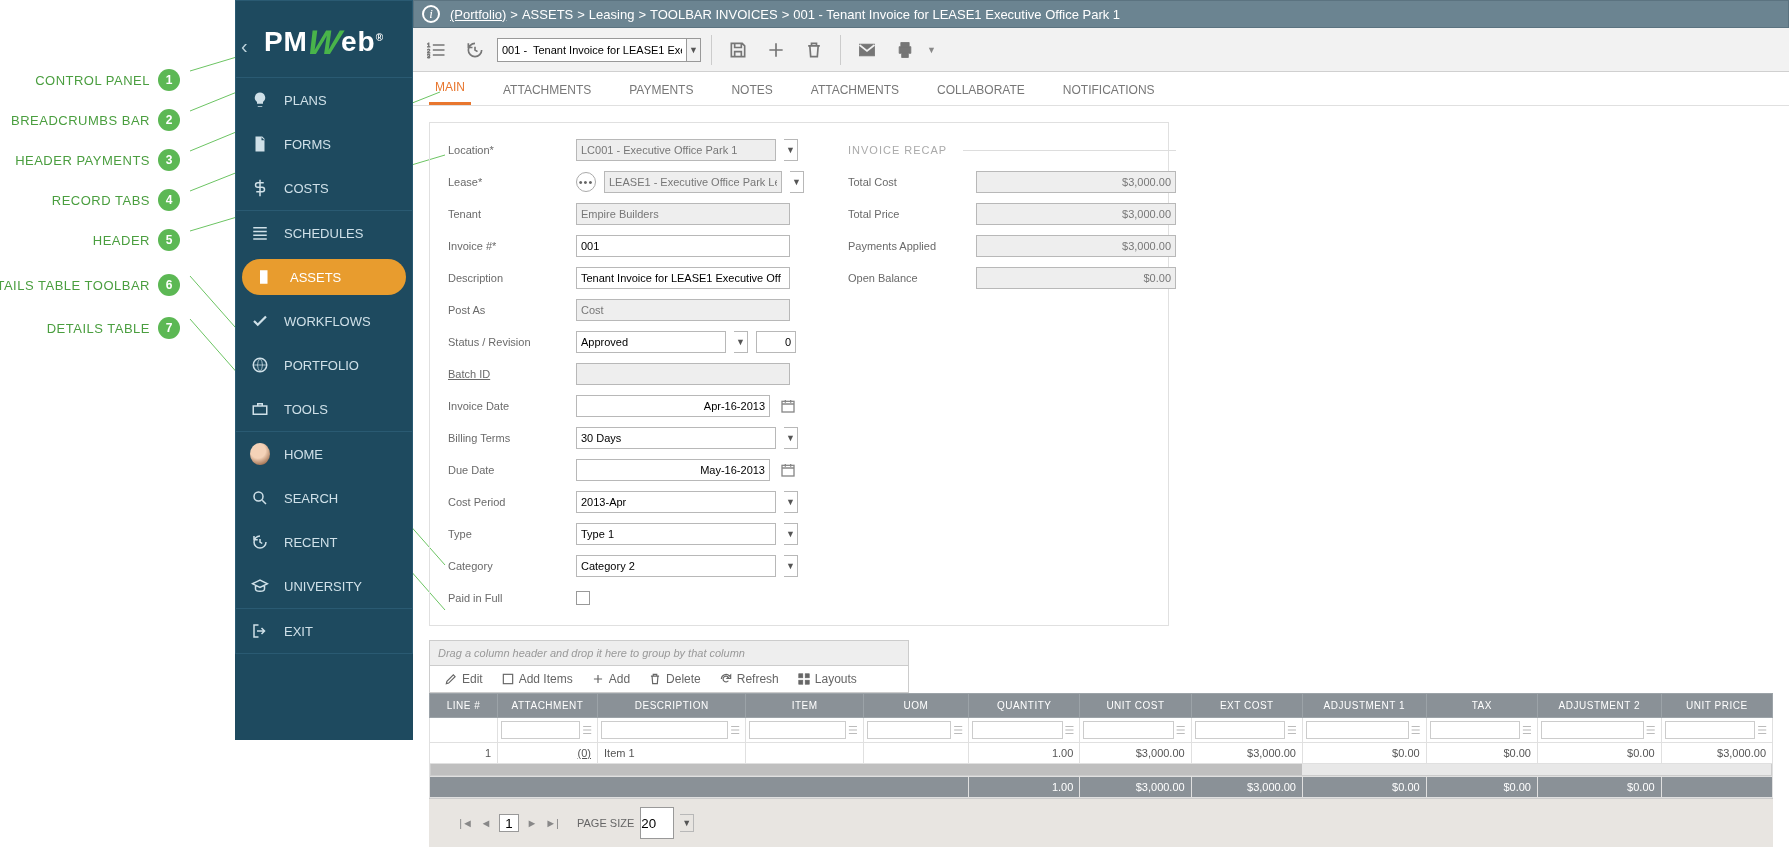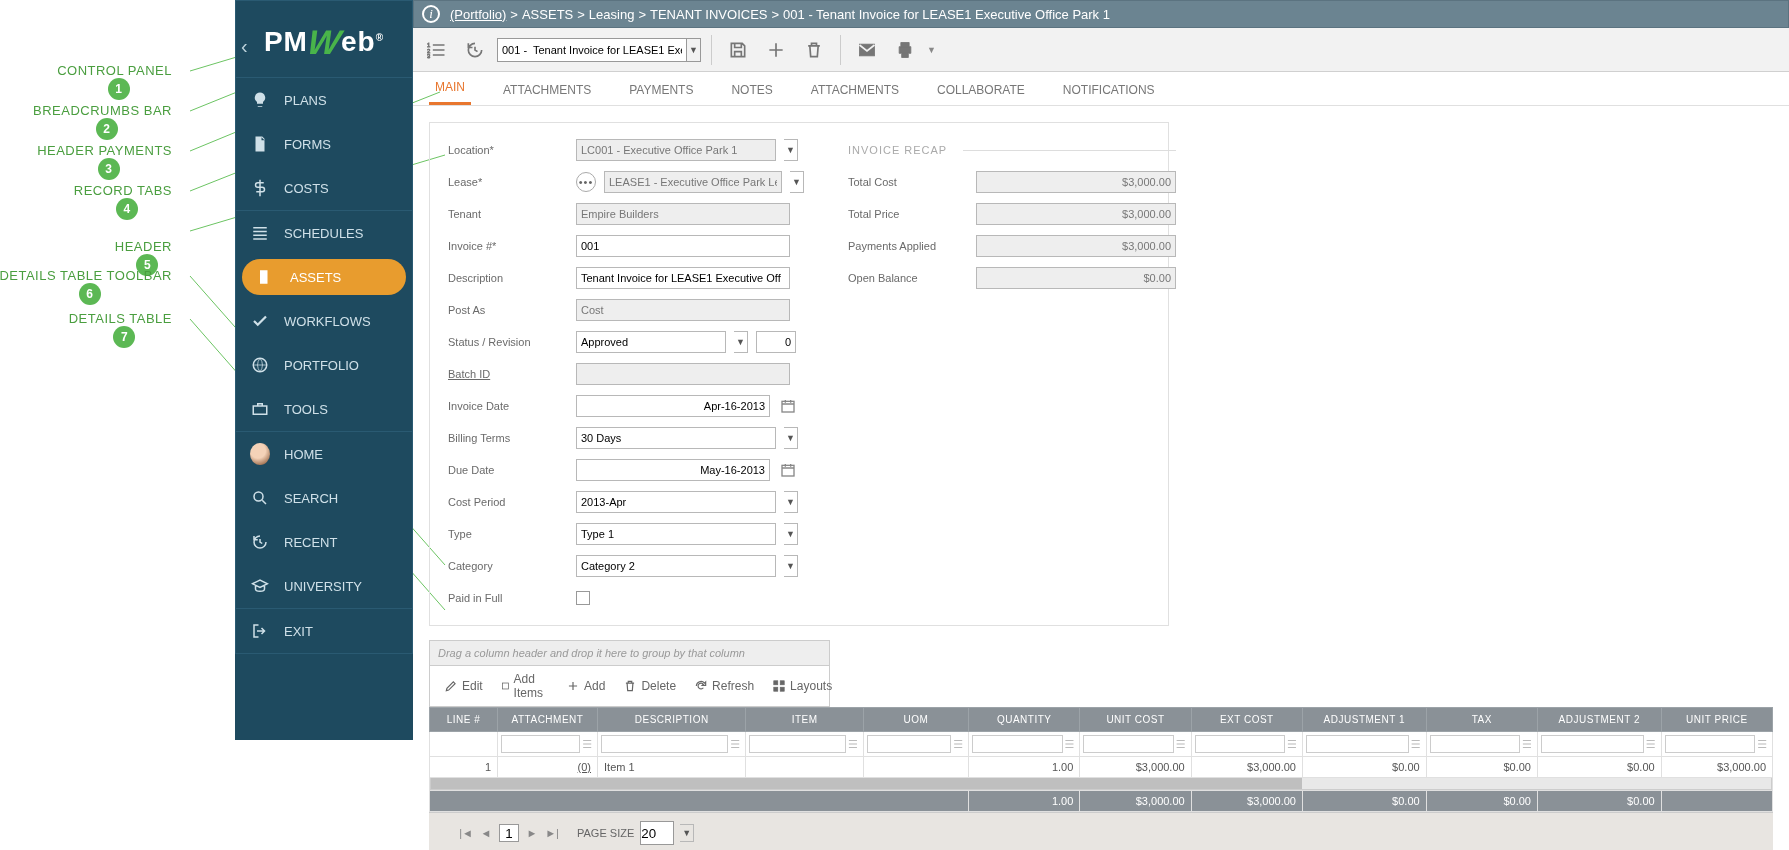--- a/index.html
+++ b/index.html
@@ -1,20 +1,20 @@
 <!DOCTYPE html>
 <html><head>
 <meta charset="utf-8">
 <style>
 * { box-sizing: border-box; margin: 0; padding: 0; font-family: Arial, Helvetica, sans-serif; }
 body { background: #fff; font-size: 12px; color: #555; position: relative; min-width: 1789px; height: 850px; }
 
 
 .annotations { position: absolute; left: 0; top: 0; width: 235px; }
-.ann-row { display: flex; align-items: center; justify-content: flex-end; height: 40px; position: absolute; right: 55px; flex-direction: column; }
+.ann-row { display: flex; align-items: center; justify-content: flex-end; height: 40px; position: absolute; right: 55px; }
 .ann-label { color: #4a9e3f; font-size: 13px; letter-spacing: 0.5px; margin-right: 8px; white-space: nowrap; }
 .ann-badge { width: 22px; height: 22px; border-radius: 50%; background: #5cb854; color: #fff; display: flex; align-items: center; justify-content: center; font-size: 12px; font-weight: bold; }
 
 
 .sidebar { position: absolute; left: 235px; top: 0; width: 178px; height: 740px; background: #1e4a5f; color: #e0ebf0; }
 .logo { height: 78px; display: flex; align-items: center; justify-content: center; border: 1px solid #2a5a72; }
 .logo-back { position:absolute; left:6px; top:35px; color:#bcd2db; font-size:20px; }
 .logo-text { font-size: 28px; color: #fff; font-weight: bold; letter-spacing: 1px; }
 .logo-text .w { color: #49b44a; font-style: italic; font-size: 34px; display:inline-block; transform: translateY(3px) skewX(-10deg); }
 .nav-group { border: 1px solid #2a5a72; border-top:none; }
@@ -71,21 +71,21 @@
 .grid td { border:1px solid #e0e0e0; padding:4px 6px; font-size:11px; color:#555; }
 .grid .filter-row td { background:#fff; padding:3px; }
 .grid .filter-row input { width:100%; height:18px; border:1px solid #ccc; }
 .filt-ico { width:16px; height:18px; display:inline-flex; align-items:center; justify-content:center; color:#bbb; }
 .grid .totals td { background:#8a9197; color:#fff; text-align:right; font-size:11px; }
 .grid .scroll-bar { height:12px; background:#e8e8e8; border:1px solid #ccc; border-top:none; position:relative; }
 .grid .thumb { position:absolute; left:0; width:65%; height:100%; background:#bfbfbf; }
 .pager { display:flex; align-items:center; gap:6px; padding:8px 30px; background:#e8e5e1; border-top:1px solid #ccc; font-size:11px; color:#666; }
 .pager .pg-btn { width:14px; color:#888; cursor:pointer; text-align:center; }
 .pager .pg-input { width:20px; height:18px; border:1px solid #999; text-align:center; }
-.pager .pg-sel { width:34px; height:24px; border:1px solid #999; }
+.pager .pg-sel { width:34px; height:32px; border:1px solid #999; }
 
 .chk { width:14px; height:14px; border:1px solid #999; }
 
 .r { text-align:right; }
 </style>
 </head>
 <body>
 
 <div class="annotations">
   <div class="ann-row" style="top:60px;">
@@ -97,21 +97,21 @@
       <span class="ann-badge">2</span>
     </div>
   <div class="ann-row" style="top:140px;">
       <span class="ann-label">HEADER PAYMENTS</span>
       <span class="ann-badge">3</span>
     </div>
   <div class="ann-row" style="top:180px;">
       <span class="ann-label">RECORD TABS</span>
       <span class="ann-badge">4</span>
     </div>
-  <div class="ann-row" style="top:236px;">
+  <div class="ann-row" style="top:220px;">
       <span class="ann-label">HEADER</span>
       <span class="ann-badge">5</span>
     </div>
   <div class="ann-row" style="top:265px;">
       <span class="ann-label">DETAILS TABLE TOOLBAR</span>
       <span class="ann-badge">6</span>
     </div>
   <div class="ann-row" style="top:308px;">
       <span class="ann-label">DETAILS TABLE</span>
       <span class="ann-badge">7</span>
@@ -250,21 +250,21 @@
 <div class="main">
 
   <div class="breadcrumbs">
     <span class="info-icon">i</span>
     <span class="underline">(Portfolio)</span>
     <span> &gt; </span>
     <span>ASSETS</span>
     <span> &gt; </span>
     <span>Leasing</span>
     <span> &gt; </span>
-    <span>TENANT INVOICES</span>
+    <span>TOOLBAR INVOICES</span>
     <span> &gt; </span>
     <span>001 - Tenant Invoice for LEASE1 Executive Office Park 1</span>
   </div>
 
   <div class="toolbar">
     <div class="tb-btn">
         <svg viewBox="0 0 24 24">
           <text x="0" y="8" font-size="7">1</text>
           <text x="0" y="15" font-size="7">2</text>
           <text x="0" y="22" font-size="7">3</text>
@@ -426,21 +426,21 @@
             <span class="form-label">Payments Applied</span>
             <input class="form-input ro right" style="width: 200px;" readonly="" value="$3,000.00">
           </div>
         <div class="form-row">
             <span class="form-label">Open Balance</span>
             <input class="form-input ro right" style="width: 200px;" readonly="" value="$0.00">
           </div>
       </div>
     </div>
 
-    <div class="details" style="width:401px; border-bottom:none;">
+    <div class="details" style="width:480px; border-bottom:none;">
       <div class="group-bar">Drag a column header and drop it here to group by that column</div>
       <div class="detail-toolbar">
         <span class="dt-btn">
             <svg viewBox="0 0 24 24">
               <path d="M4 20l4-1 11-11-3-3L5 16l-1 4z" fill="none" stroke-width="2"></path>
             </svg>
             <span>Edit</span>
           </span>
         <span class="dt-btn">
             <svg viewBox="0 0 24 24">

